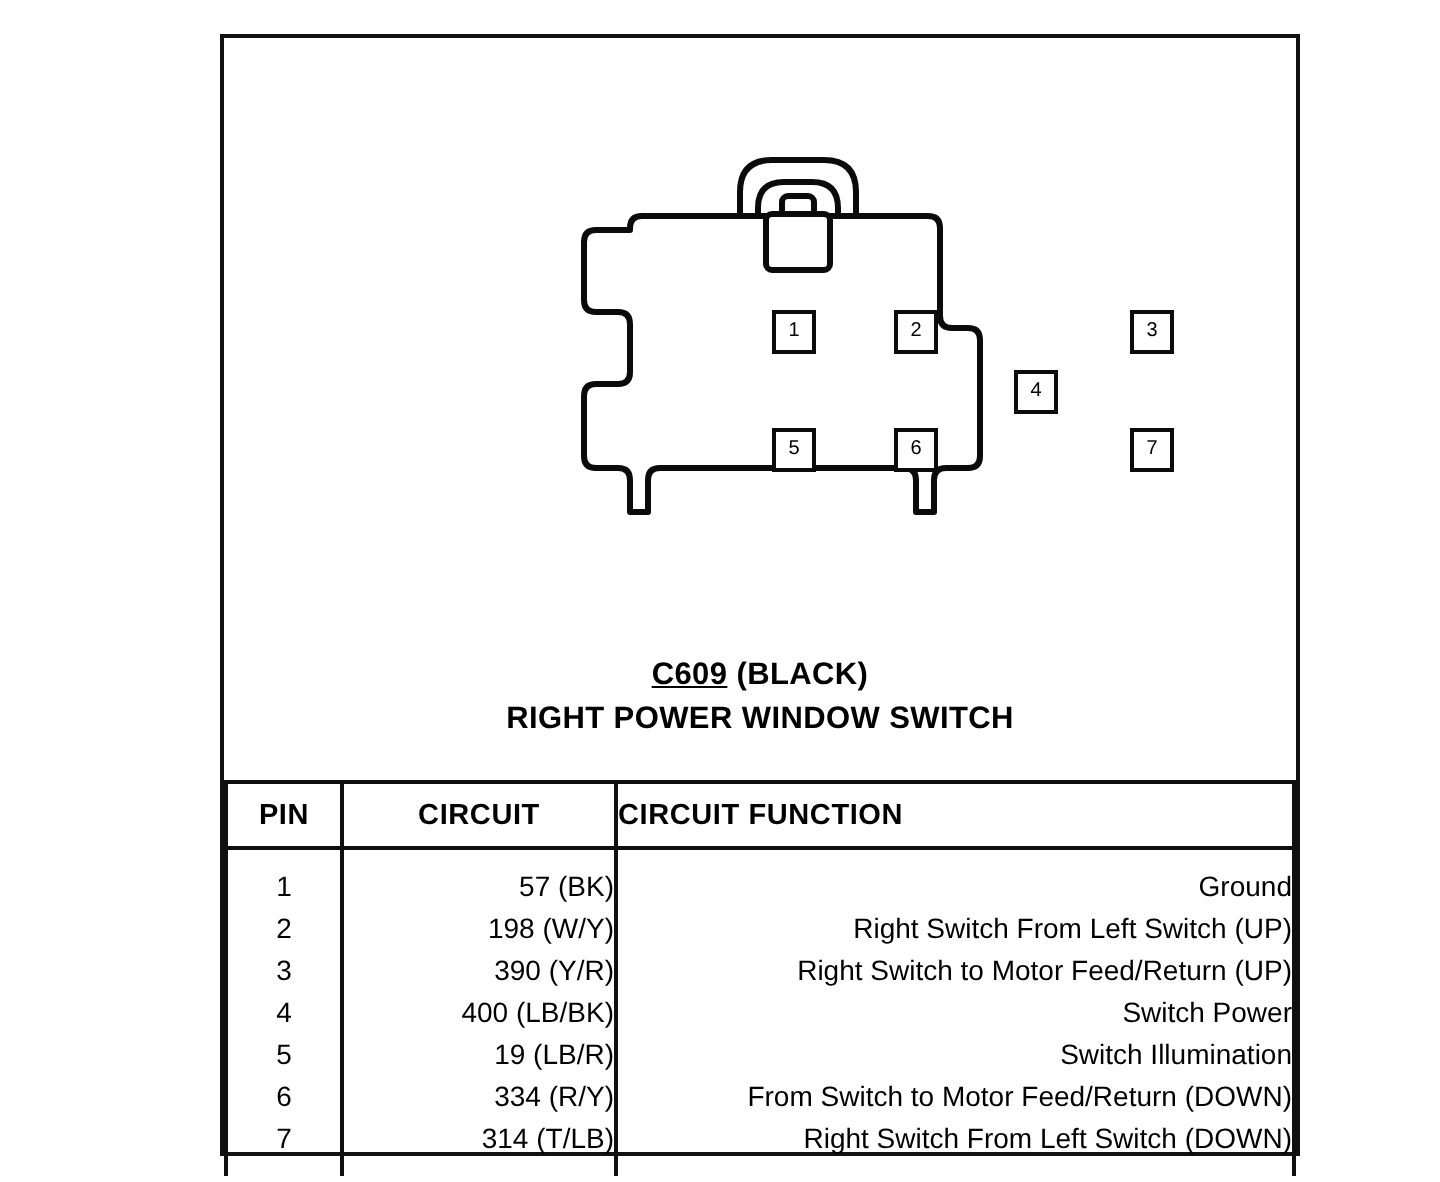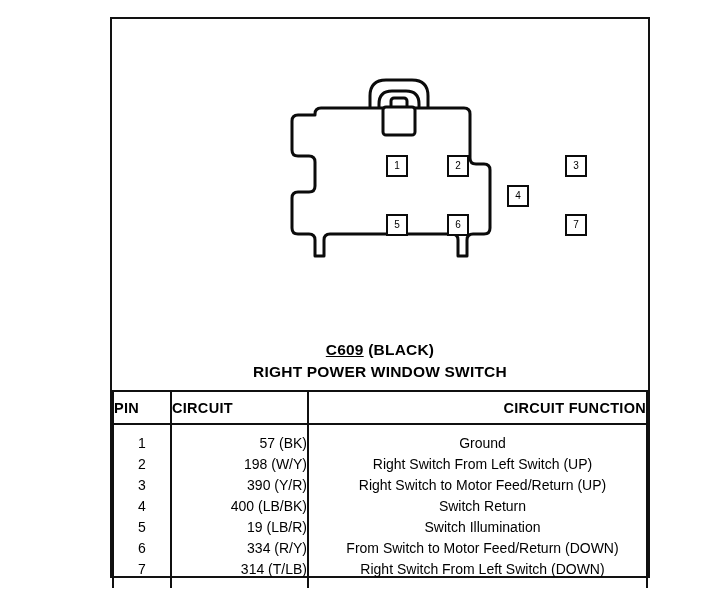--- a/index.html
+++ b/index.html
@@ -54,21 +54,21 @@
     line-height: 17px;
     text-align: center;
     font-family: "Liberation Sans", sans-serif;
     color: #000000;
   }
 
   
   #caption-block {
     position: absolute;
     left: 0px;
-    top: 322px;
+    top: 310px;
     width: 536px;
     text-align: center;
     font-weight: bold;
     font-size: 15.5px;
     letter-spacing: 0.2px;
   }
   #caption-line-1 { margin-bottom: 4px; }
   #connector-id {
     text-decoration: underline;
     text-underline-offset: 1px;
@@ -88,36 +88,36 @@
   #pin-table td {
     border: 2px solid #101010;
     padding: 0;
     font-family: "Liberation Sans", sans-serif;
     color: #000000;
   }
   #pin-table thead th {
     height: 31px;
     font-size: 14.5px;
     font-weight: bold;
-    text-align: left;
+    text-align: center;
     letter-spacing: 0.3px;
   }
   #pin-table tbody td {
     border-top: none;
     border-bottom: none;
     font-size: 14px;
     height: 21px;
     font-weight: normal;
   }
   #pin-table tbody tr:first-child td { padding-top: 7px; }
   #pin-table tbody tr:last-child td  { padding-bottom: 9px; }
 
   .col-pin      { width: 56px;  text-align: center; }
   .col-circuit  { width: 135px; text-align: right; }
-  .col-function { text-align: center; padding-left: 10px !important; }
+  .col-function { text-align: right; padding-left: 10px !important; }
 </style>
 </head>
 <body>
 
 <div id="page-frame">
 
   <div id="connector-figure">
 
     <svg id="connector-svg" width="260" height="200" viewBox="0 0 260 200">
 
@@ -182,21 +182,21 @@
       <span id="connector-id">C609</span><span>&nbsp;</span><span>(BLACK)</span>
     </div>
     <div id="caption-line-2">RIGHT POWER WINDOW SWITCH</div>
   </div>
 
   <table id="pin-table">
     <thead>
       <tr>
         <th class="col-pin">PIN</th>
         <th class="col-circuit">CIRCUIT</th>
-        <th class="col-function" style="text-align:right; padding-left:0 !important;">CIRCUIT FUNCTION</th>
+        <th class="col-function" style="text-align:left; padding-left:0 !important;">CIRCUIT FUNCTION</th>
       </tr>
     </thead>
     <tbody id="table-body">
 
     <tr>
           <td class="col-pin">1</td>
           <td class="col-circuit">57 (BK)</td>
           <td class="col-function">Ground</td>
         </tr>
         <tr>
@@ -205,21 +205,21 @@
           <td class="col-function">Right Switch From Left Switch (UP)</td>
         </tr>
         <tr>
           <td class="col-pin">3</td>
           <td class="col-circuit">390 (Y/R)</td>
           <td class="col-function">Right Switch to Motor Feed/Return (UP)</td>
         </tr>
         <tr>
           <td class="col-pin">4</td>
           <td class="col-circuit">400 (LB/BK)</td>
-          <td class="col-function">Switch Return</td>
+          <td class="col-function">Switch Power</td>
         </tr>
         <tr>
           <td class="col-pin">5</td>
           <td class="col-circuit">19 (LB/R)</td>
           <td class="col-function">Switch Illumination</td>
         </tr>
         <tr>
           <td class="col-pin">6</td>
           <td class="col-circuit">334 (R/Y)</td>
           <td class="col-function">From Switch to Motor Feed/Return (DOWN)</td>

